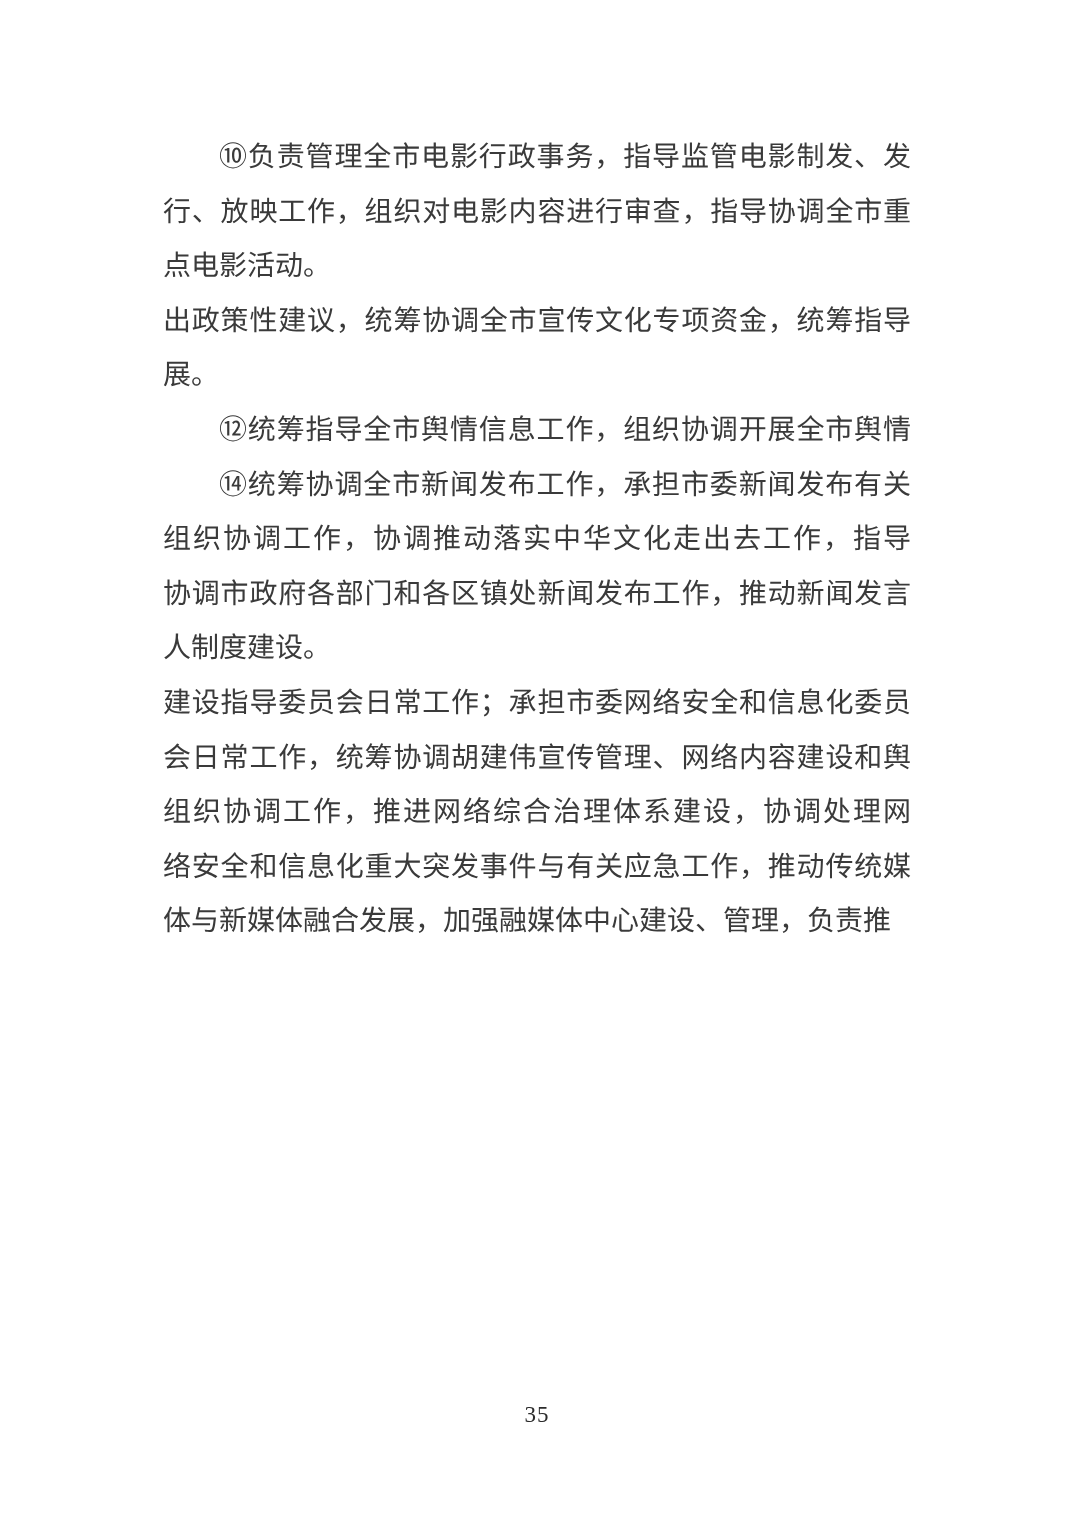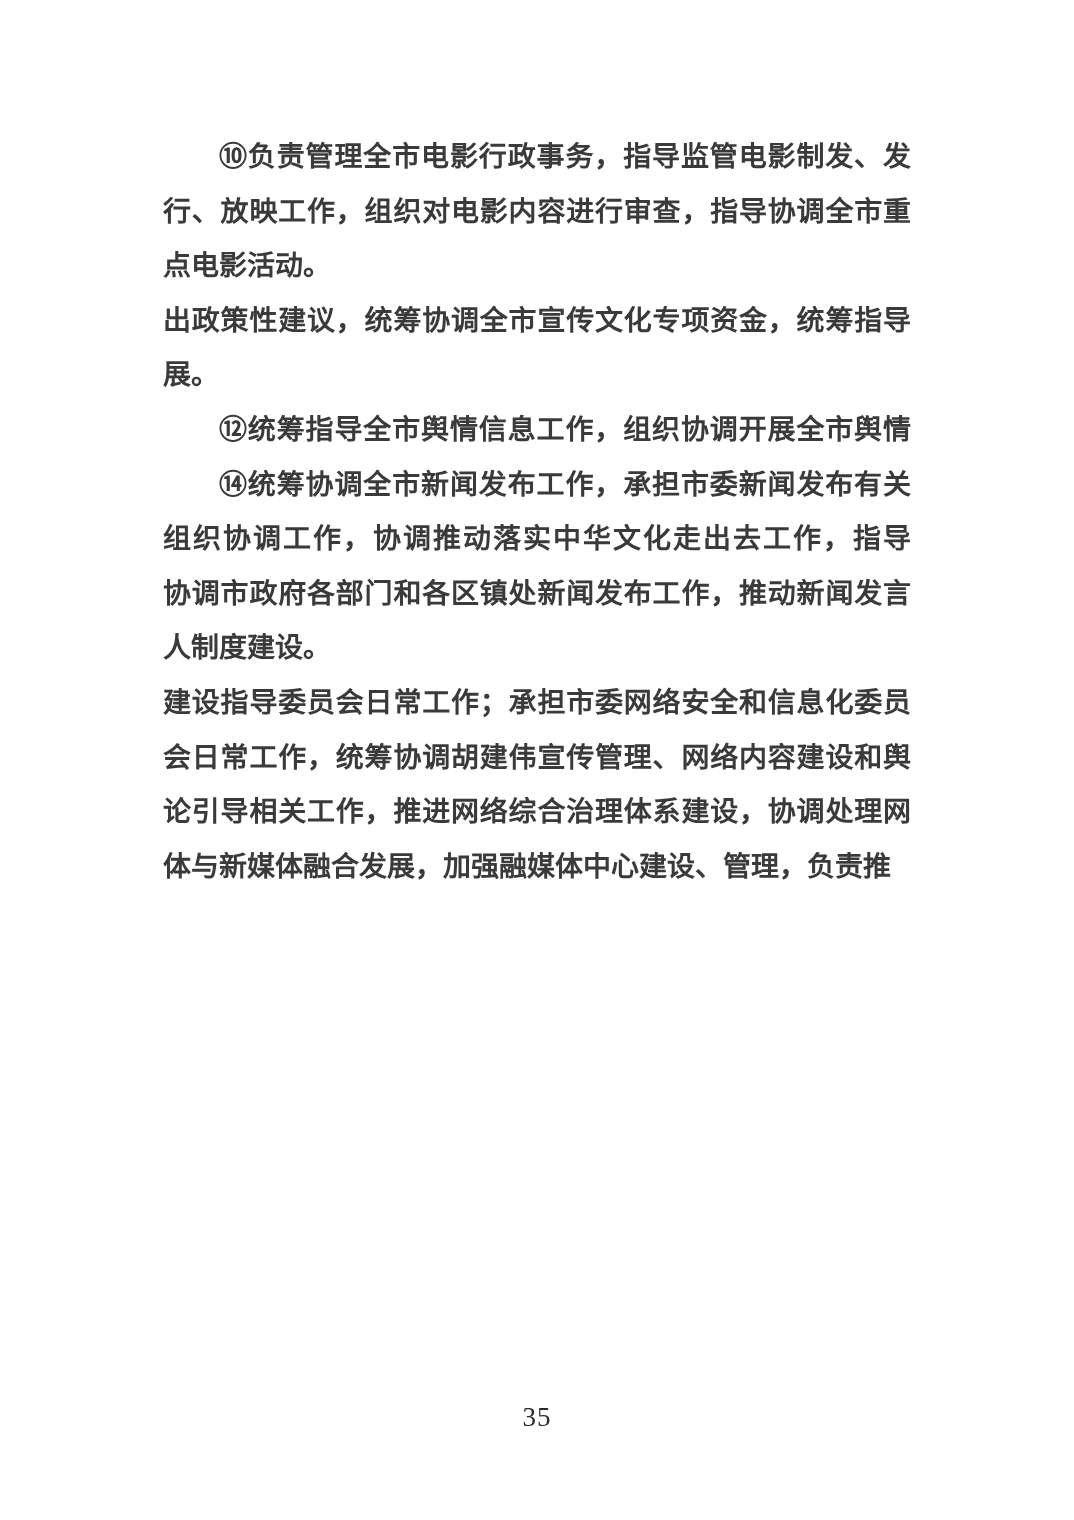--- a/index.html
+++ b/index.html
@@ -21,21 +21,21 @@
     overflow: hidden;
   }
   .text-block {
     position: absolute;
     left: 163px;
     top: 130px;
     width: 748px;
     color: var(--text-color);
     font-size: 28px;
     line-height: 54.6px;
-    font-weight: 700;
+    font-weight: 400;
   }
   .para { margin: 0; }
   .line {
     display: block;
     text-align: justify;
     text-align-last: justify;
   }
   .line.first { padding-left: 56px; }
   .line.last {
     text-align-last: auto;
@@ -43,21 +43,21 @@
   }
   .footer {
     position: absolute;
     left: 0;
     top: 1402px;
     width: 1074px;
     text-align: center;
   }
   .pageno {
     font-family: "Liberation Serif", "DejaVu Serif", serif;
-    font-size: 27px;
+    font-size: 23px;
     color: #2b2b2b;
     letter-spacing: 1px;
   }
 </style>
 </head>
 <body>
 
 <div class="page">
   <div class="text-block" id="text-block">
       <p class="para">
@@ -74,20 +74,21 @@
       </p>
       <p class="para">
         <span class="line first">⑭统筹协调全市新闻发布工作，承担市委新闻发布有关</span>
         <span class="line">组织协调工作，协调推动落实中华文化走出去工作，指导</span>
         <span class="line">协调市政府各部门和各区镇处新闻发布工作，推动新闻发言</span>
         <span class="line last">人制度建设。</span>
       </p>
       <p class="para">
         <span class="line">建设指导委员会日常工作；承担市委网络安全和信息化委员</span>
         <span class="line">会日常工作，统筹协调胡建伟宣传管理、网络内容建设和舆</span>
-        <span class="line">论引导相关工作，推进网络综合治理体系建设，协调处理网</span>
+        <span class="line">组织协调工作，推进网络综合治理体系建设，协调处理网</span>
+        <span class="line">络安全和信息化重大突发事件与有关应急工作，推动传统媒</span>
         <span class="line last">体与新媒体融合发展，加强融媒体中心建设、管理，负责推</span>
       </p>
     </div>
   <div class="footer">
     <span class="pageno">35</span>
   </div>
 </div>
 
 </body></html>

